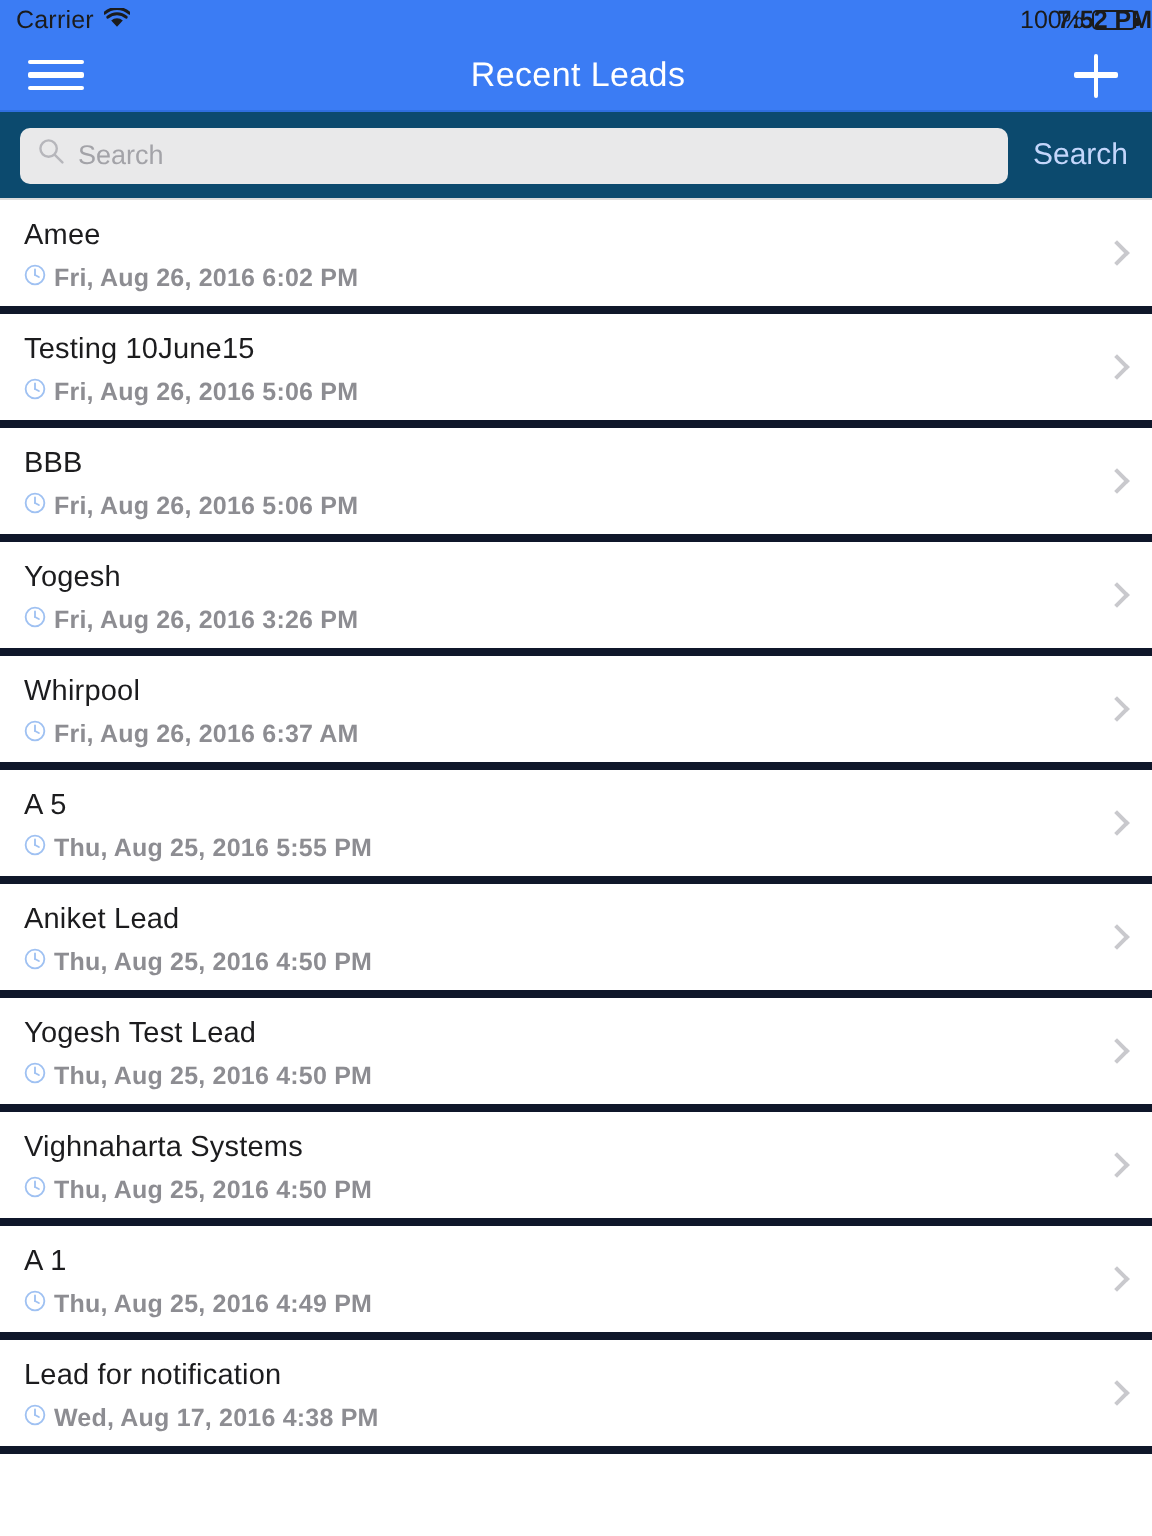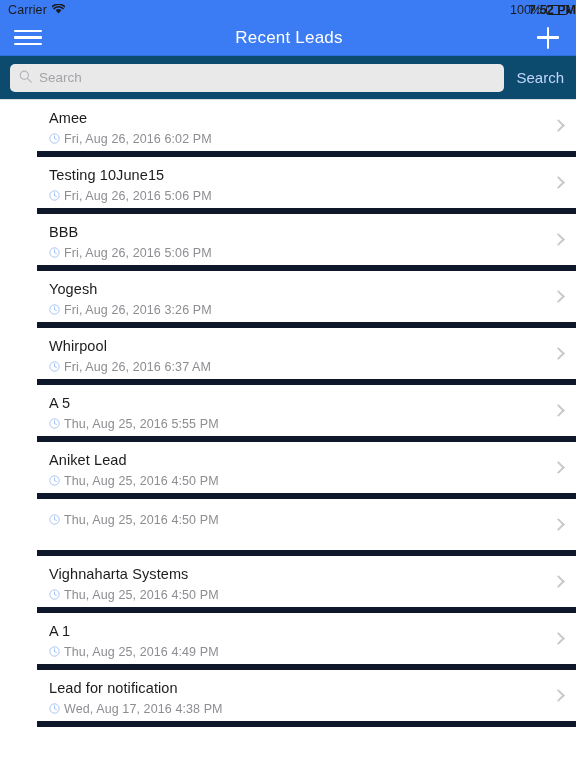--- a/index.html
+++ b/index.html
@@ -70,31 +70,31 @@
   .search-ico { flex:0 0 auto; display:block; }
   .search-ph { color:#a3a3a8; font-size:13.5px; }
   .search-cancel {
     color:#c3d6fb; font-size:15px; padding-left:12px; padding-right:2px; cursor:pointer;
   }
 
   
   .list { background:#ffffff; }
   .row {
     height:57px; position:relative; padding:9px 0 0 12px;
-    border-bottom:6px solid #0f172a; background:#ffffff; cursor:pointer;margin-left:37px;
+    border-bottom:4px solid #0f172a; background:#ffffff; cursor:pointer;
   }
   .row-title {
     font-size:14.5px; color:#1c1c1e; line-height:18px; font-weight:400;
     letter-spacing:.1px;
   }
   .row-sub {
     display:flex; align-items:center; gap:4px; margin-top:3px;
   }
   .clock-ico { flex:0 0 auto; display:block; }
-  .row-date { font-size:12.5px; color:#8d8d92; letter-spacing:.1px; }
+  .row-date { font-size:12.5px; color:#8d8d92; letter-spacing:.1px;font-weight:bold; }
   .chev {
     position:absolute; right:13px; top:50%; width:9px; height:9px;
     margin-top:-5px;
     border-right:2px solid #c9c9cd; border-top:2px solid #c9c9cd;
     transform:rotate(45deg);
   }
 </style>
 </head>
 <body>
 
@@ -222,20 +222,21 @@
           <span class="clock-ico"><svg width="11" height="11" viewBox="0 0 12 12">
               <circle cx="6" cy="6" r="5.1" stroke="#9fc1f2" stroke-width="1" fill="none"></circle>
               <line x1="6" y1="6" x2="6" y2="3" stroke="#9fc1f2" stroke-width="1" stroke-linecap="round"></line>
               <line x1="6" y1="6" x2="8.1" y2="7.1" stroke="#9fc1f2" stroke-width="1" stroke-linecap="round"></line>
             </svg></span>
           <span class="row-date">Thu, Aug 25, 2016 4:50 PM</span>
         </div>
         <div class="chev"></div>
       </div>
       <div class="row">
+        <div class="row-title">Yogesh Test Lead</div>
         <div class="row-sub">
           <span class="clock-ico"><svg width="11" height="11" viewBox="0 0 12 12">
               <circle cx="6" cy="6" r="5.1" stroke="#9fc1f2" stroke-width="1" fill="none"></circle>
               <line x1="6" y1="6" x2="6" y2="3" stroke="#9fc1f2" stroke-width="1" stroke-linecap="round"></line>
               <line x1="6" y1="6" x2="8.1" y2="7.1" stroke="#9fc1f2" stroke-width="1" stroke-linecap="round"></line>
             </svg></span>
           <span class="row-date">Thu, Aug 25, 2016 4:50 PM</span>
         </div>
         <div class="chev"></div>
       </div>

